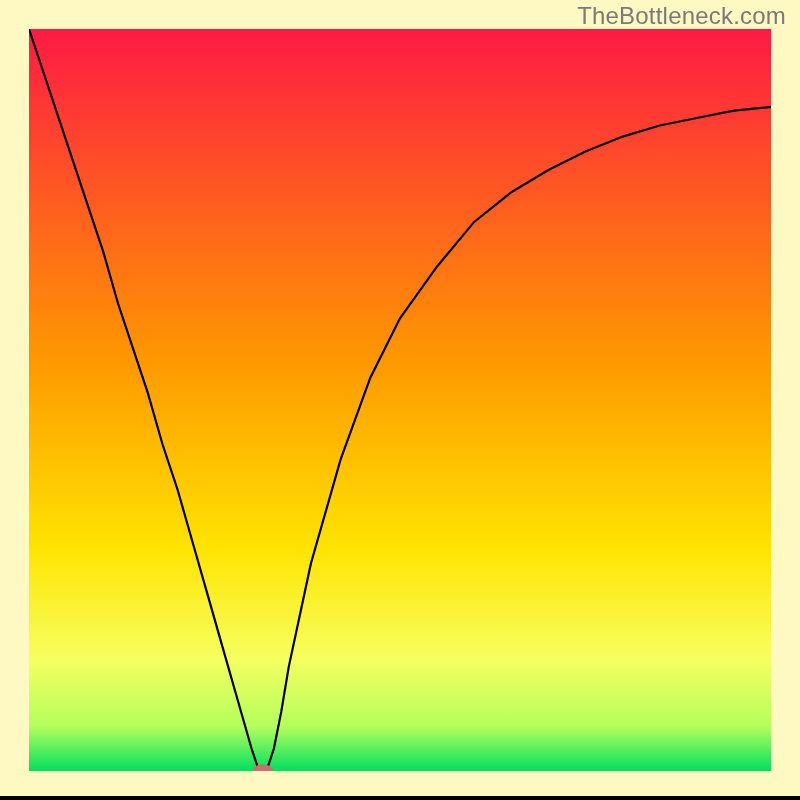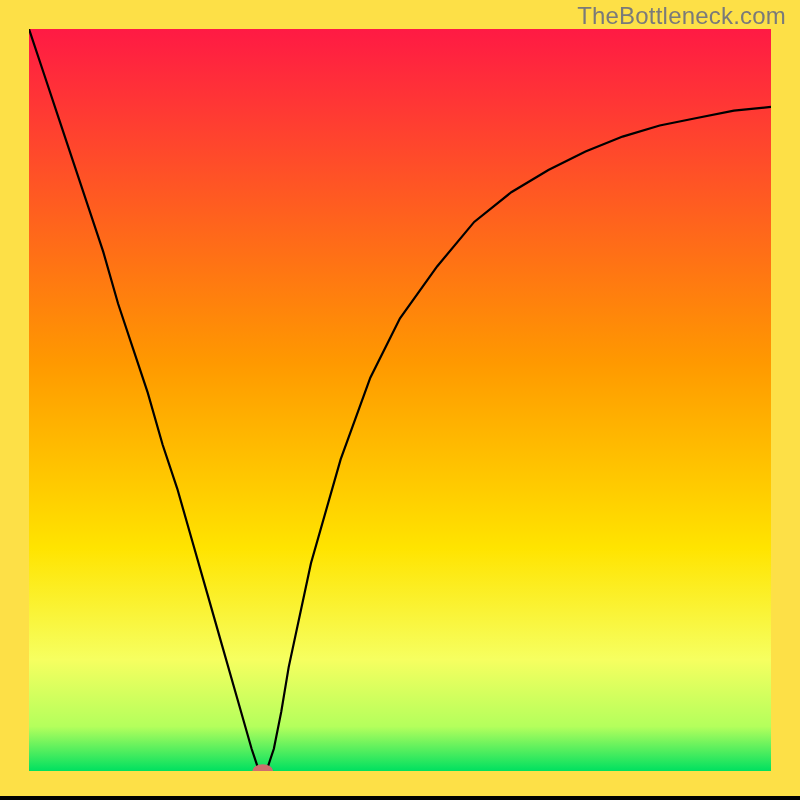--- a/index.html
+++ b/index.html
@@ -8,21 +8,21 @@
     width: 800px;
     height: 800px;
     overflow: hidden;
     background: #000;
     font-family: Arial, Helvetica, sans-serif;
   }
   .frame {
     position: relative;
     width: 800px;
     height: 796px;
-    background: #fde047;
+    background: #fef9c3;
   }
   .watermark {
     position: absolute;
     top: 2px;
     right: 14px;
     color: #7a7a7a;
     font-size: 24px;
     font-weight: 400;
     letter-spacing: 0.2px;
     z-index: 5;

